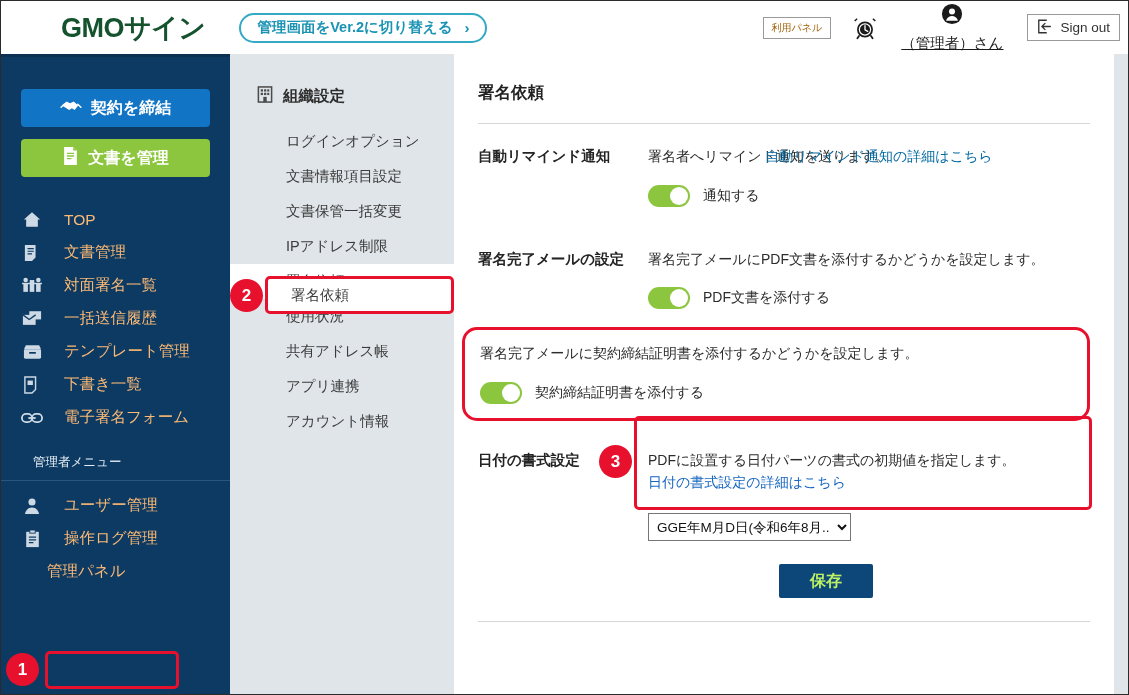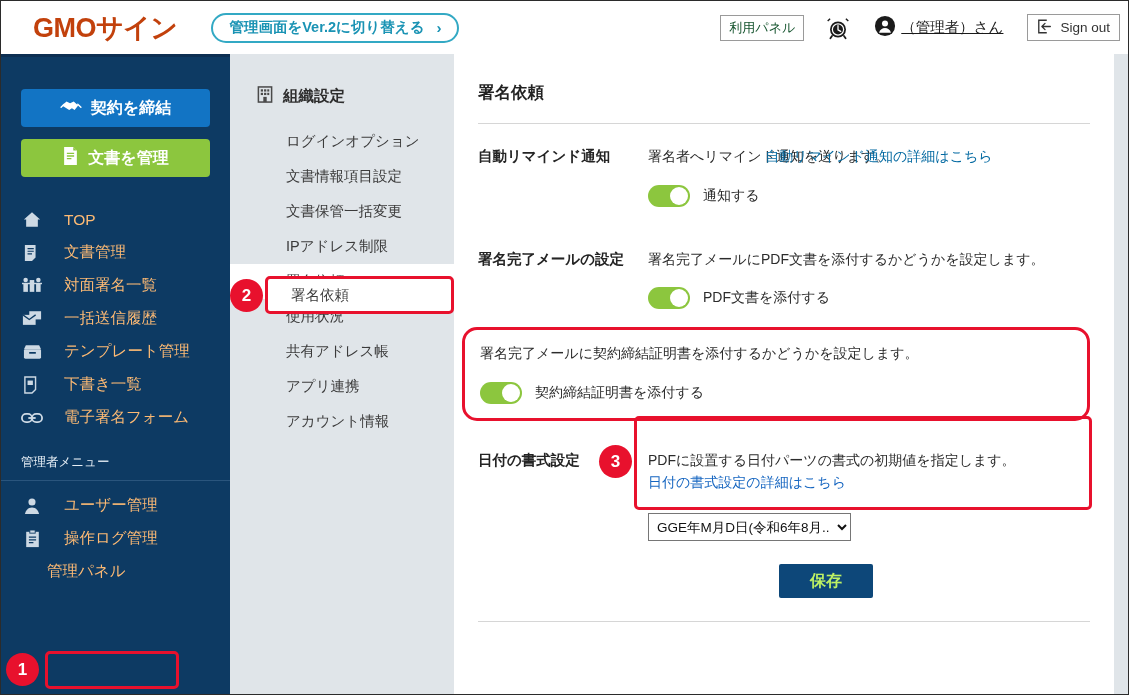--- a/index.html
+++ b/index.html
@@ -17,23 +17,23 @@
   }
 
   
   .header {
     position: absolute; top: 0; left: 0;
     width: 1129px; height: 53px;
     background: #ffffff;
     display: flex; align-items: center;
   }
   .logo {
-    margin-left: 32px;
+    margin-left: 60px;
     font-size: 27px; font-weight: bold;
-    color: #c2410c; letter-spacing: -0.5px;
+    color: #14532d; letter-spacing: -0.5px;
     white-space: nowrap;
   }
   .ver-switch {
     margin-left: 34px;
     border: 2px solid #33a9c4;
     border-radius: 22px;
     height: 30px;
     padding: 0 16px;
     display: flex; align-items: center; gap: 12px;
     color: #1a93b4; font-weight: bold; font-size: 14.5px;
@@ -41,27 +41,28 @@
     white-space: nowrap;
   }
   .ver-switch .chev { font-size: 15px; font-weight: bold; }
 
   .header-right {
     position: absolute; right: 10px; top: 0;
     height: 53px; display: flex; align-items: center; gap: 0;
   }
   .use-panel {
     border: 1px solid #9a9a9a;
-    padding: 3px 8px; font-size: 13px; color: #14532d;
+    padding: 3px 8px; font-size: 10px; color: #a16207;
     background: #fff; cursor: pointer; white-space: nowrap; margin-left: 18px;
   }
   .alarm-icon { margin-left: 22px; cursor: pointer; display:flex; }
   .user-block {
     margin-left: 24px; display: flex; align-items: center; gap: 5px;
     cursor: pointer;
+    flex-direction: column;
   }
   .user-name {
     font-size: 14.5px; color: #1a1a1a; text-decoration: underline;
     white-space: nowrap;
   }
   .signout {
     margin-left: 24px; border: 1px solid #9a9a9a;
     height: 27px; padding: 0 9px;
     display: flex; align-items: center; gap: 7px;
     font-size: 13.5px; color: #333; background: #fff; cursor: pointer;
@@ -88,21 +89,21 @@
   .nav-list { margin-top: 26px; }
   .nav-item {
     display: flex; align-items: center; gap: 21px;
     padding: 0 0 0 20px; height: 33px;
     color: #fdba74; font-size: 15.5px; cursor: pointer;
     white-space: nowrap;
   }
   .nav-item .ic { width: 22px; display: flex; justify-content: center; color: #c7d4e0; }
 
   .admin-label {
-    margin-top: 20px; padding-left: 20px;
+    margin-top: 20px; padding-left: 32px;
     font-size: 12.5px; color: #e6eef5;
     border-bottom: 1px solid #2a557d; padding-bottom: 9px;
     margin-right: 0;
   }
   .admin-list { margin-top: 8px; }
 
   
   .submenu {
     position: absolute; top: 53px; left: 229px;
     width: 224px; height: 641px;

